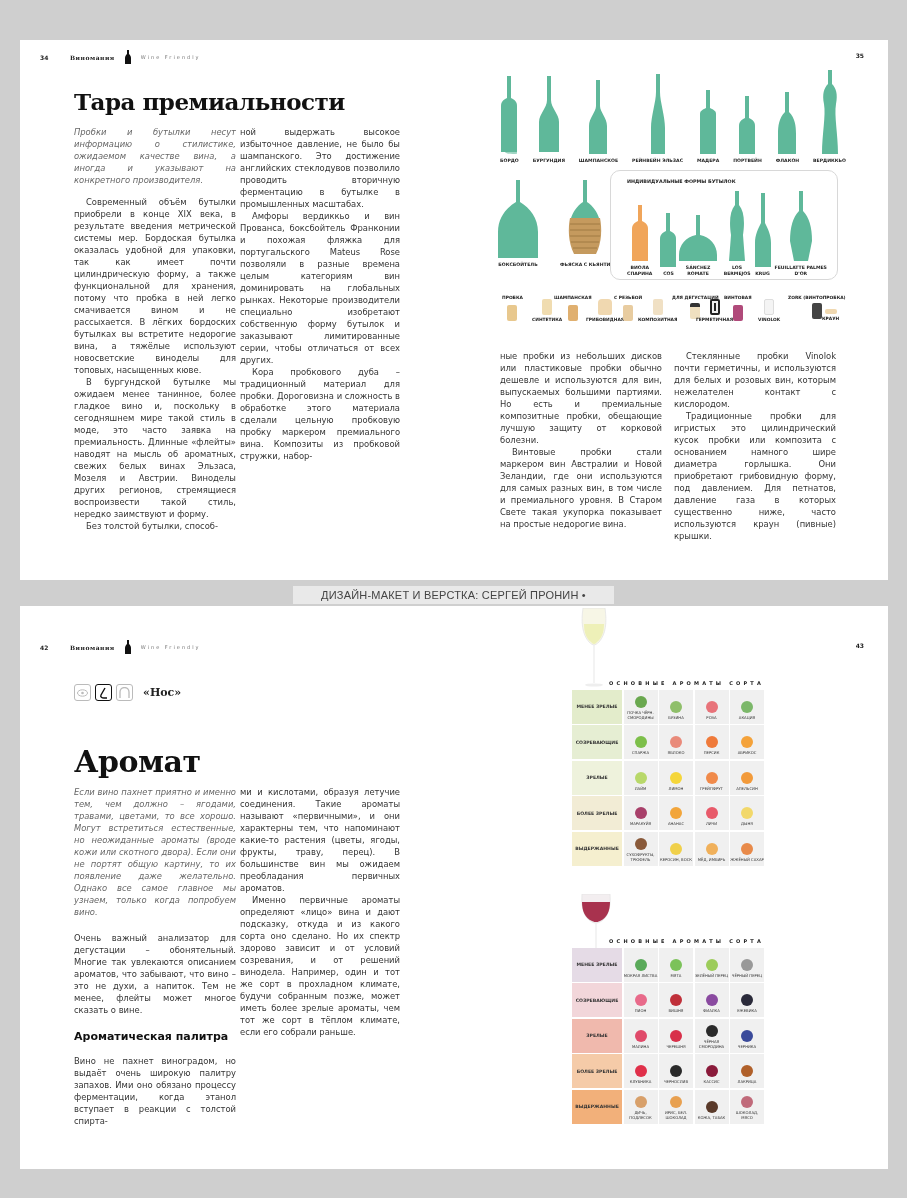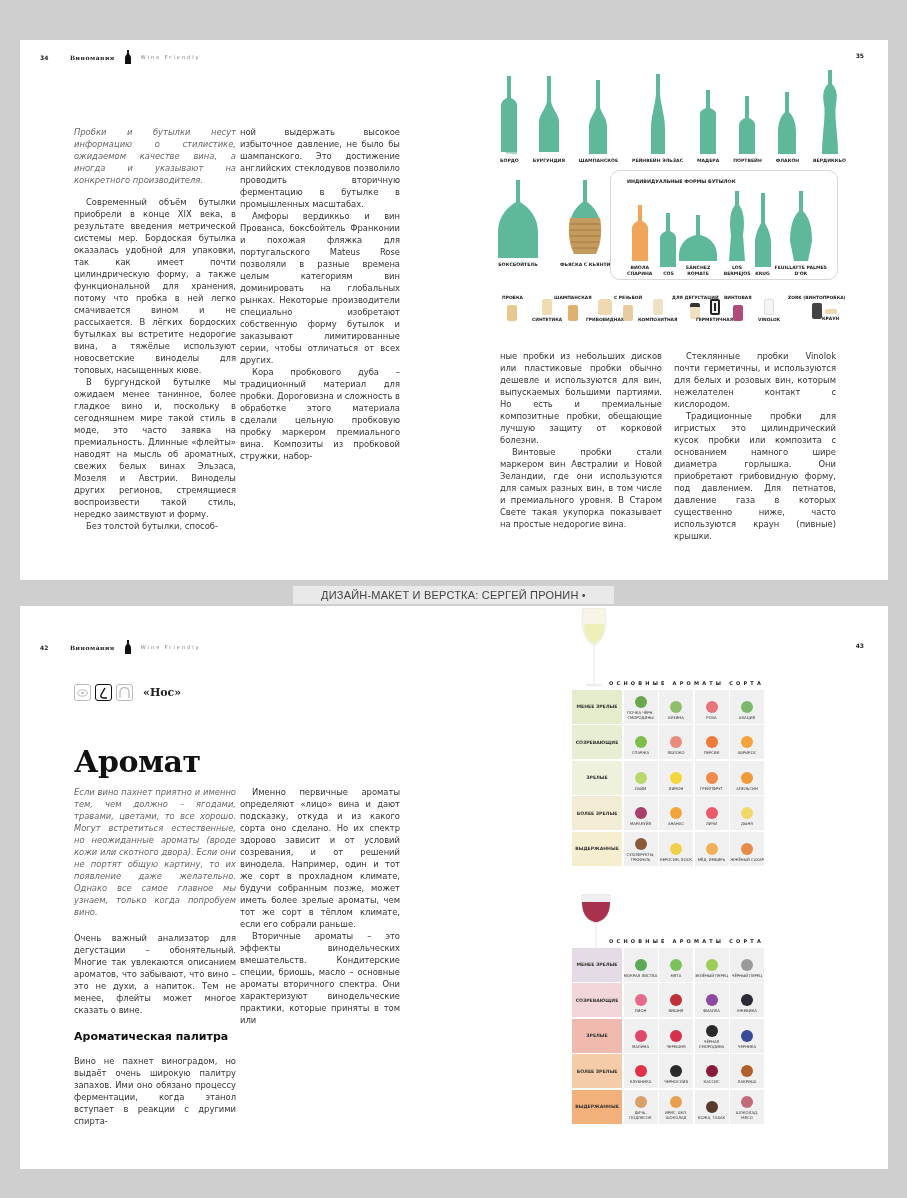--- a/index.html
+++ b/index.html
@@ -59,20 +59,21 @@
   <div class="runhead">
     <span class="pgnum">34</span>
     <span class="brand">Виномания</span>
     <svg class="logo" viewBox="0 0 6 14">
         <path d="M2 0h2v4c1 1 2 2 2 4v6H0V8c0-2 1-3 2-4z" fill="#111"></path>
       </svg>
     <span class="tag">Wine Friendly</span>
   </div>
   <span class="pgnum-right">35</span>
 
+  <h1 class="title" style="left:54px;top:48px;font-size:23px;">Тара премиальности</h1>
 
   <div class="col" style="left:54px;top:86px;width:162px;">
     <p class="lead">Пробки и бутылки несут информацию о стилистике, ожидаемом качестве вина, а иногда и указывают на конкретного производителя.</p>
     <p>Современный объём бутылки приобрели в конце XIX века, в результате введения метрической системы мер. Бордоская бутылка оказалась удобной для упаковки, так как имеет почти цилиндрическую форму, а также функциональной для хранения, потому что пробка в ней легко смачивается вином и не рассыхается. В лёгких бордоских бутылках вы встретите недорогие вина, а тяжёлые используют новосветские виноделы для топовых, насыщенных кюве.</p>
     <p>В бургундской бутылке мы ожидаем менее танинное, более гладкое вино и, поскольку в сегодняшнем мире такой стиль в моде, это часто заявка на премиальность. Длинные «флейты» наводят на мысль об ароматных, свежих белых винах Эльзаса, Мозеля и Австрии. Виноделы других регионов, стремящиеся воспроизвести такой стиль, нередко заимствуют и форму.</p>
     <p>Без толстой бутылки, способ-</p>
   </div>
   <div class="col" style="left:220px;top:86px;width:160px;">
     <p class="noindent">ной выдержать высокое избыточное давление, не было бы шампанского. Это достижение английских стеклодувов позволило проводить вторичную ферментацию в бутылке в промышленных масштабах.</p>
     <p>Амфоры вердиккьо и вин Прованса, боксбойтель Франконии и похожая фляжка для португальского Mateus Rose позволяли в разные времена целым категориям вин доминировать на глобальных рынках. Некоторые производители специально изобретают собственную форму бутылок и заказывают лимитированные серии, чтобы отличаться от всех других.</p>
@@ -288,25 +289,25 @@
       </div>
     <span class="nose-label">«Нос»</span>
   </div>
 
   <h1 class="title" style="left:54px;top:138px;font-size:30px;">Аромат</h1>
 
   <div class="col" style="left:54px;top:180px;width:162px;">
     <p class="lead" style="margin-bottom:14px;">Если вино пахнет приятно и именно тем, чем должно – ягодами, травами, цветами, то все хорошо. Могут встретиться естественные, но неожиданные ароматы (вроде кожи или скотного двора). Если они не портят общую картину, то их появление даже желательно. Однако все самое главное мы узнаем, только когда попробуем вино.</p>
     <p class="noindent">Очень важный анализатор для дегустации – обонятельный. Многие так увлекаются описанием ароматов, что забывают, что вино – это не духи, а напиток. Тем не менее, флейты может многое сказать о вине.</p>
     <h3>Ароматическая палитра</h3>
-    <p class="noindent">Вино не пахнет виноградом, но выдаёт очень широкую палитру запахов. Ими оно обязано процессу ферментации, когда этанол вступает в реакции с другими спирта-</p>
+    <p class="noindent">Вино не пахнет виноградом, но выдаёт очень широкую палитру запахов. Ими оно обязано процессу ферментации, когда этанол вступает в реакции с толстой спирта-</p>
   </div>
   <div class="col" style="left:220px;top:180px;width:160px;">
+    <p class="noindent">ми и кислотами, образуя летучие соединения. Такие ароматы называют «первичными», и они характерны тем, что напоминают какие-то растения (цветы, ягоды, фрукты, траву, перец). В большинстве вин мы ожидаем преобладания первичных ароматов.</p>
     <p>Именно первичные ароматы определяют «лицо» вина и дают подсказку, откуда и из какого сорта оно сделано. Но их спектр здорово зависит и от условий созревания, и от решений винодела. Например, один и тот же сорт в прохладном климате, будучи собранным позже, может иметь более зрелые ароматы, чем тот же сорт в тёплом климате, если его собрали раньше.</p>
-    <p>Вторичные ароматы – это эффекты винодельческих вмешательств. Кондитерские специи, бриошь, масло – основные ароматы вторичного спектра. Они характеризуют винодельческие практики, которые приняты в том или</p>
   </div>
 
   <svg class="glass" style="left:560px;top:2px;" width="28" height="80" viewBox="0 0 28 80">
     <path d="M3 0h22c2 14 1 26-6 34-2 2-4 3-5 3s-3-1-5-3C2 26 1 14 3 0z" fill="#f7f6e6" stroke="#e4e4e4" stroke-width="0.8"></path>
     <path d="M4 16h20c0 8-2 14-7 18-1 1-2 2-3 2s-2-1-3-2c-5-4-7-10-7-18z" fill="#eef0b8"></path>
     <rect x="13.3" y="37" width="1.4" height="38" fill="#eee"></rect>
     <ellipse cx="14" cy="77" rx="9" ry="1.6" fill="#eee"></ellipse>
   </svg>
 
   <div class="aroma" style="top:72px;">

